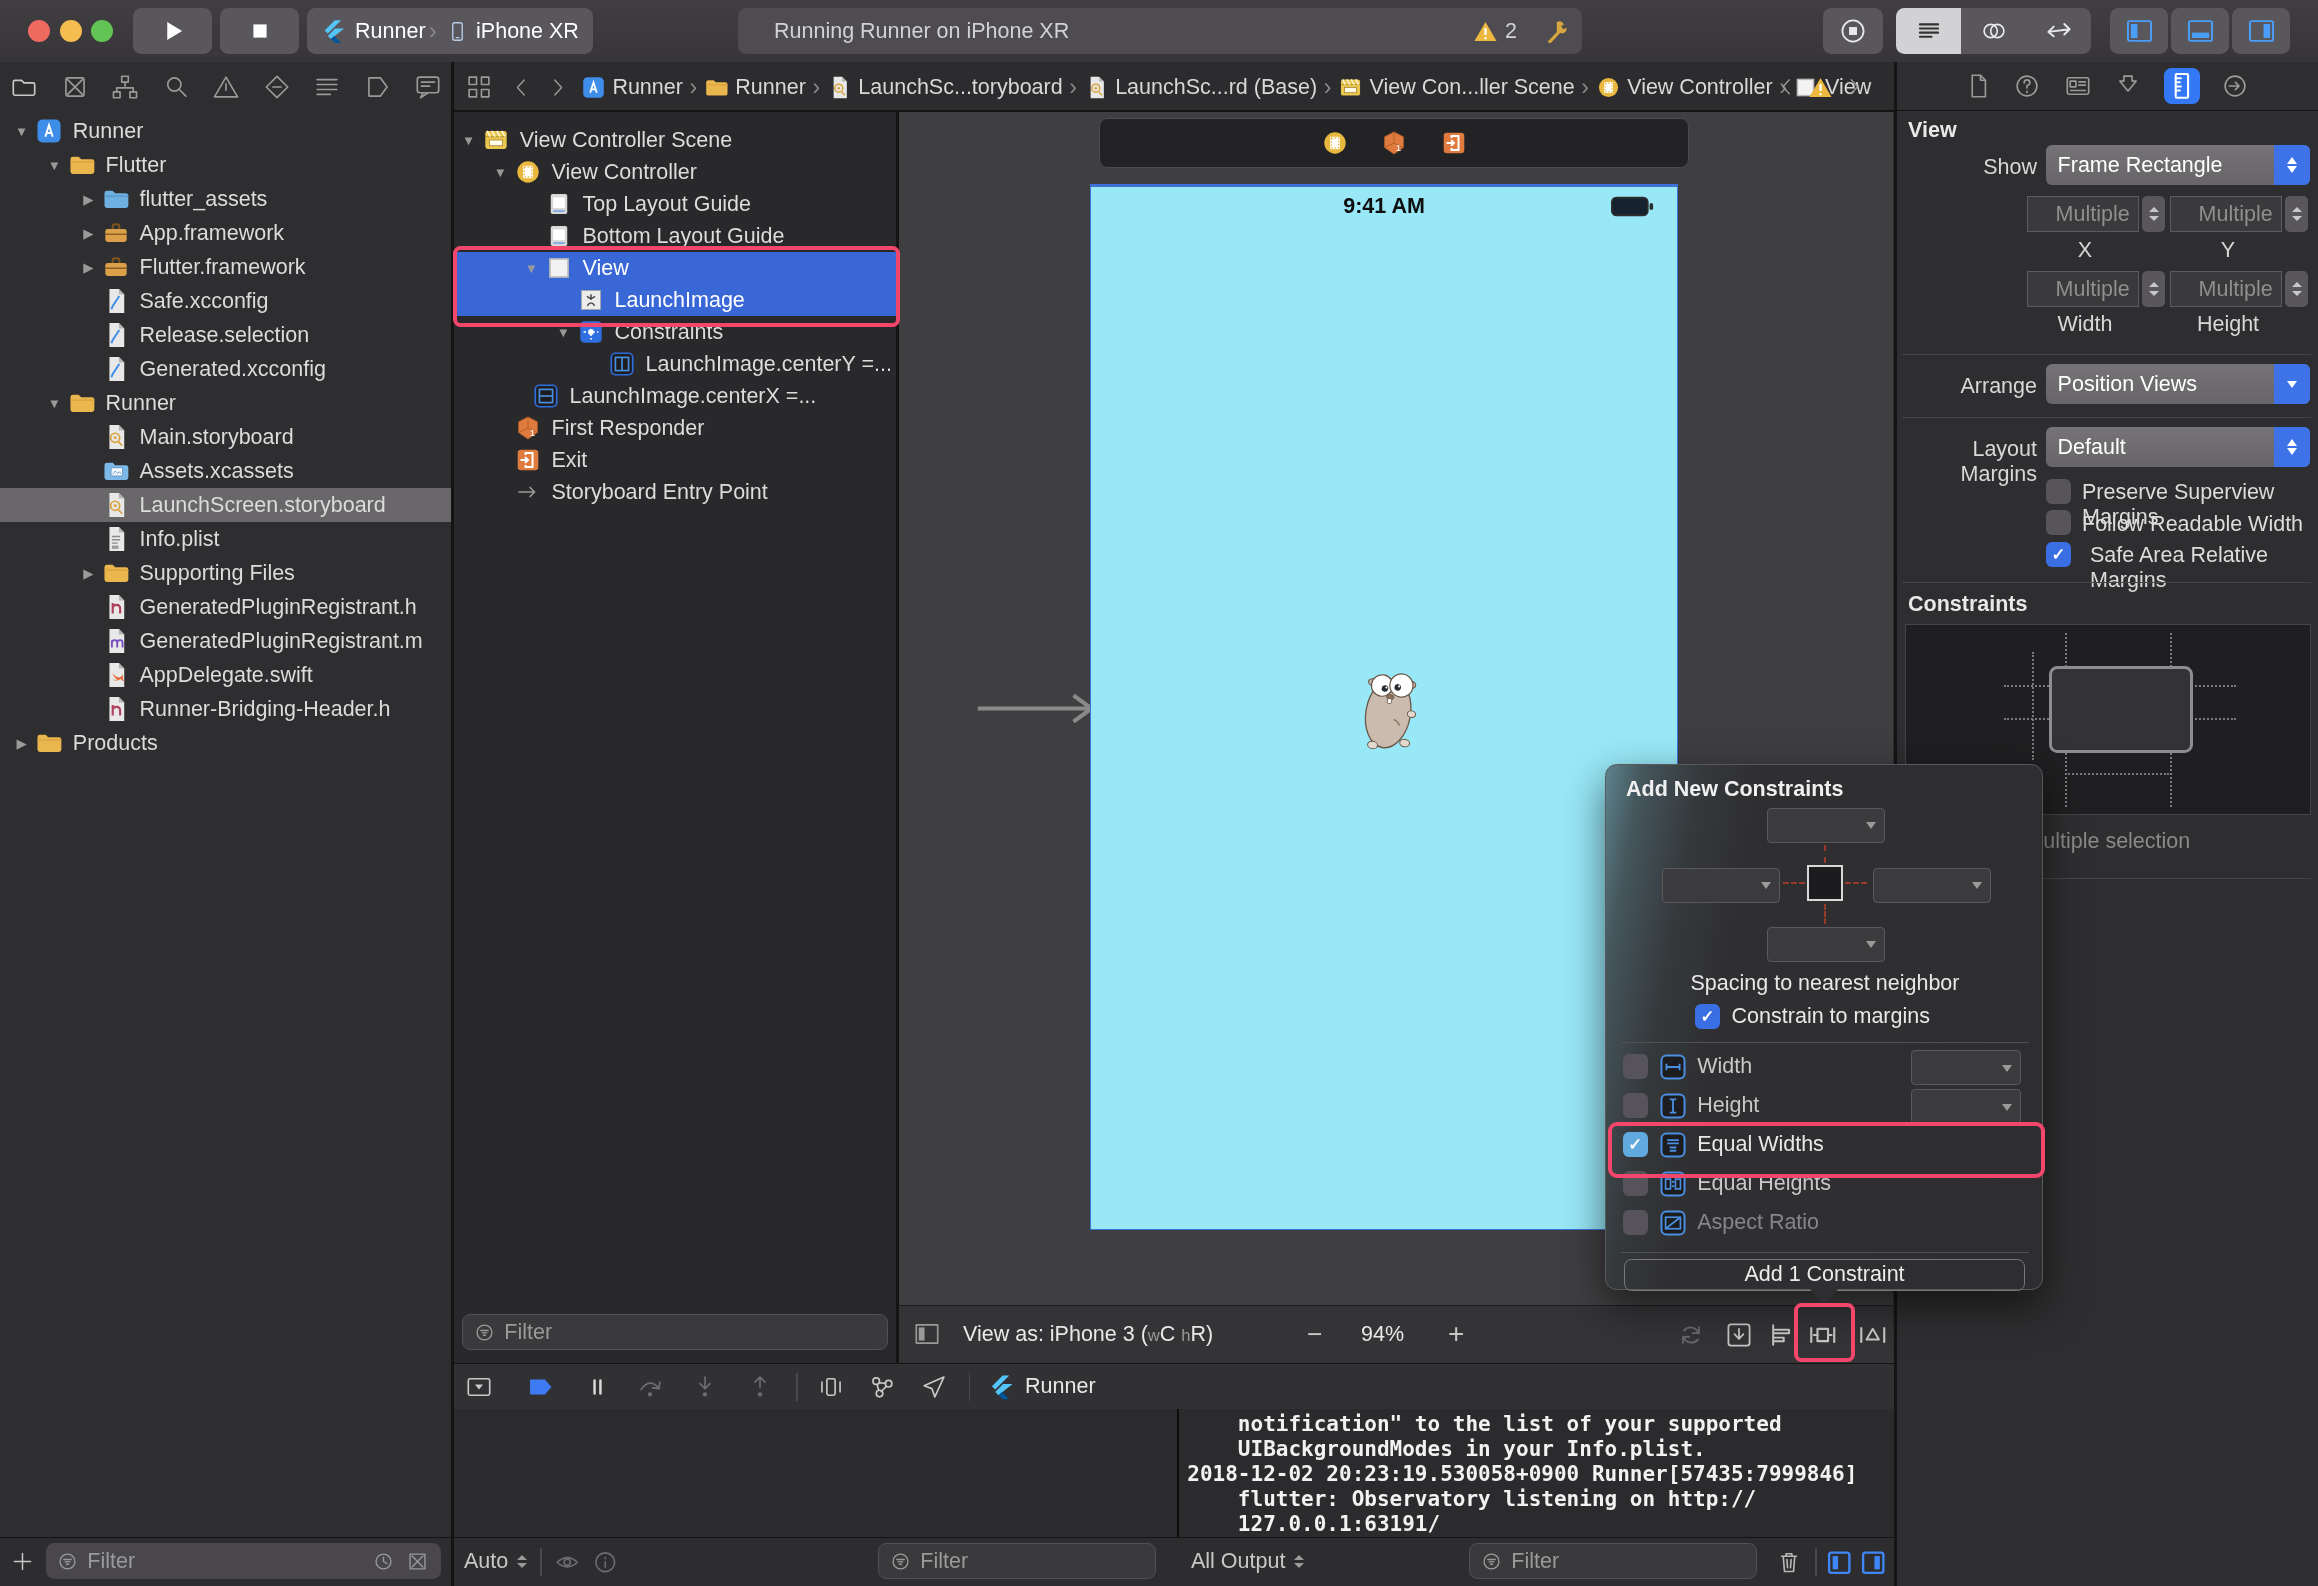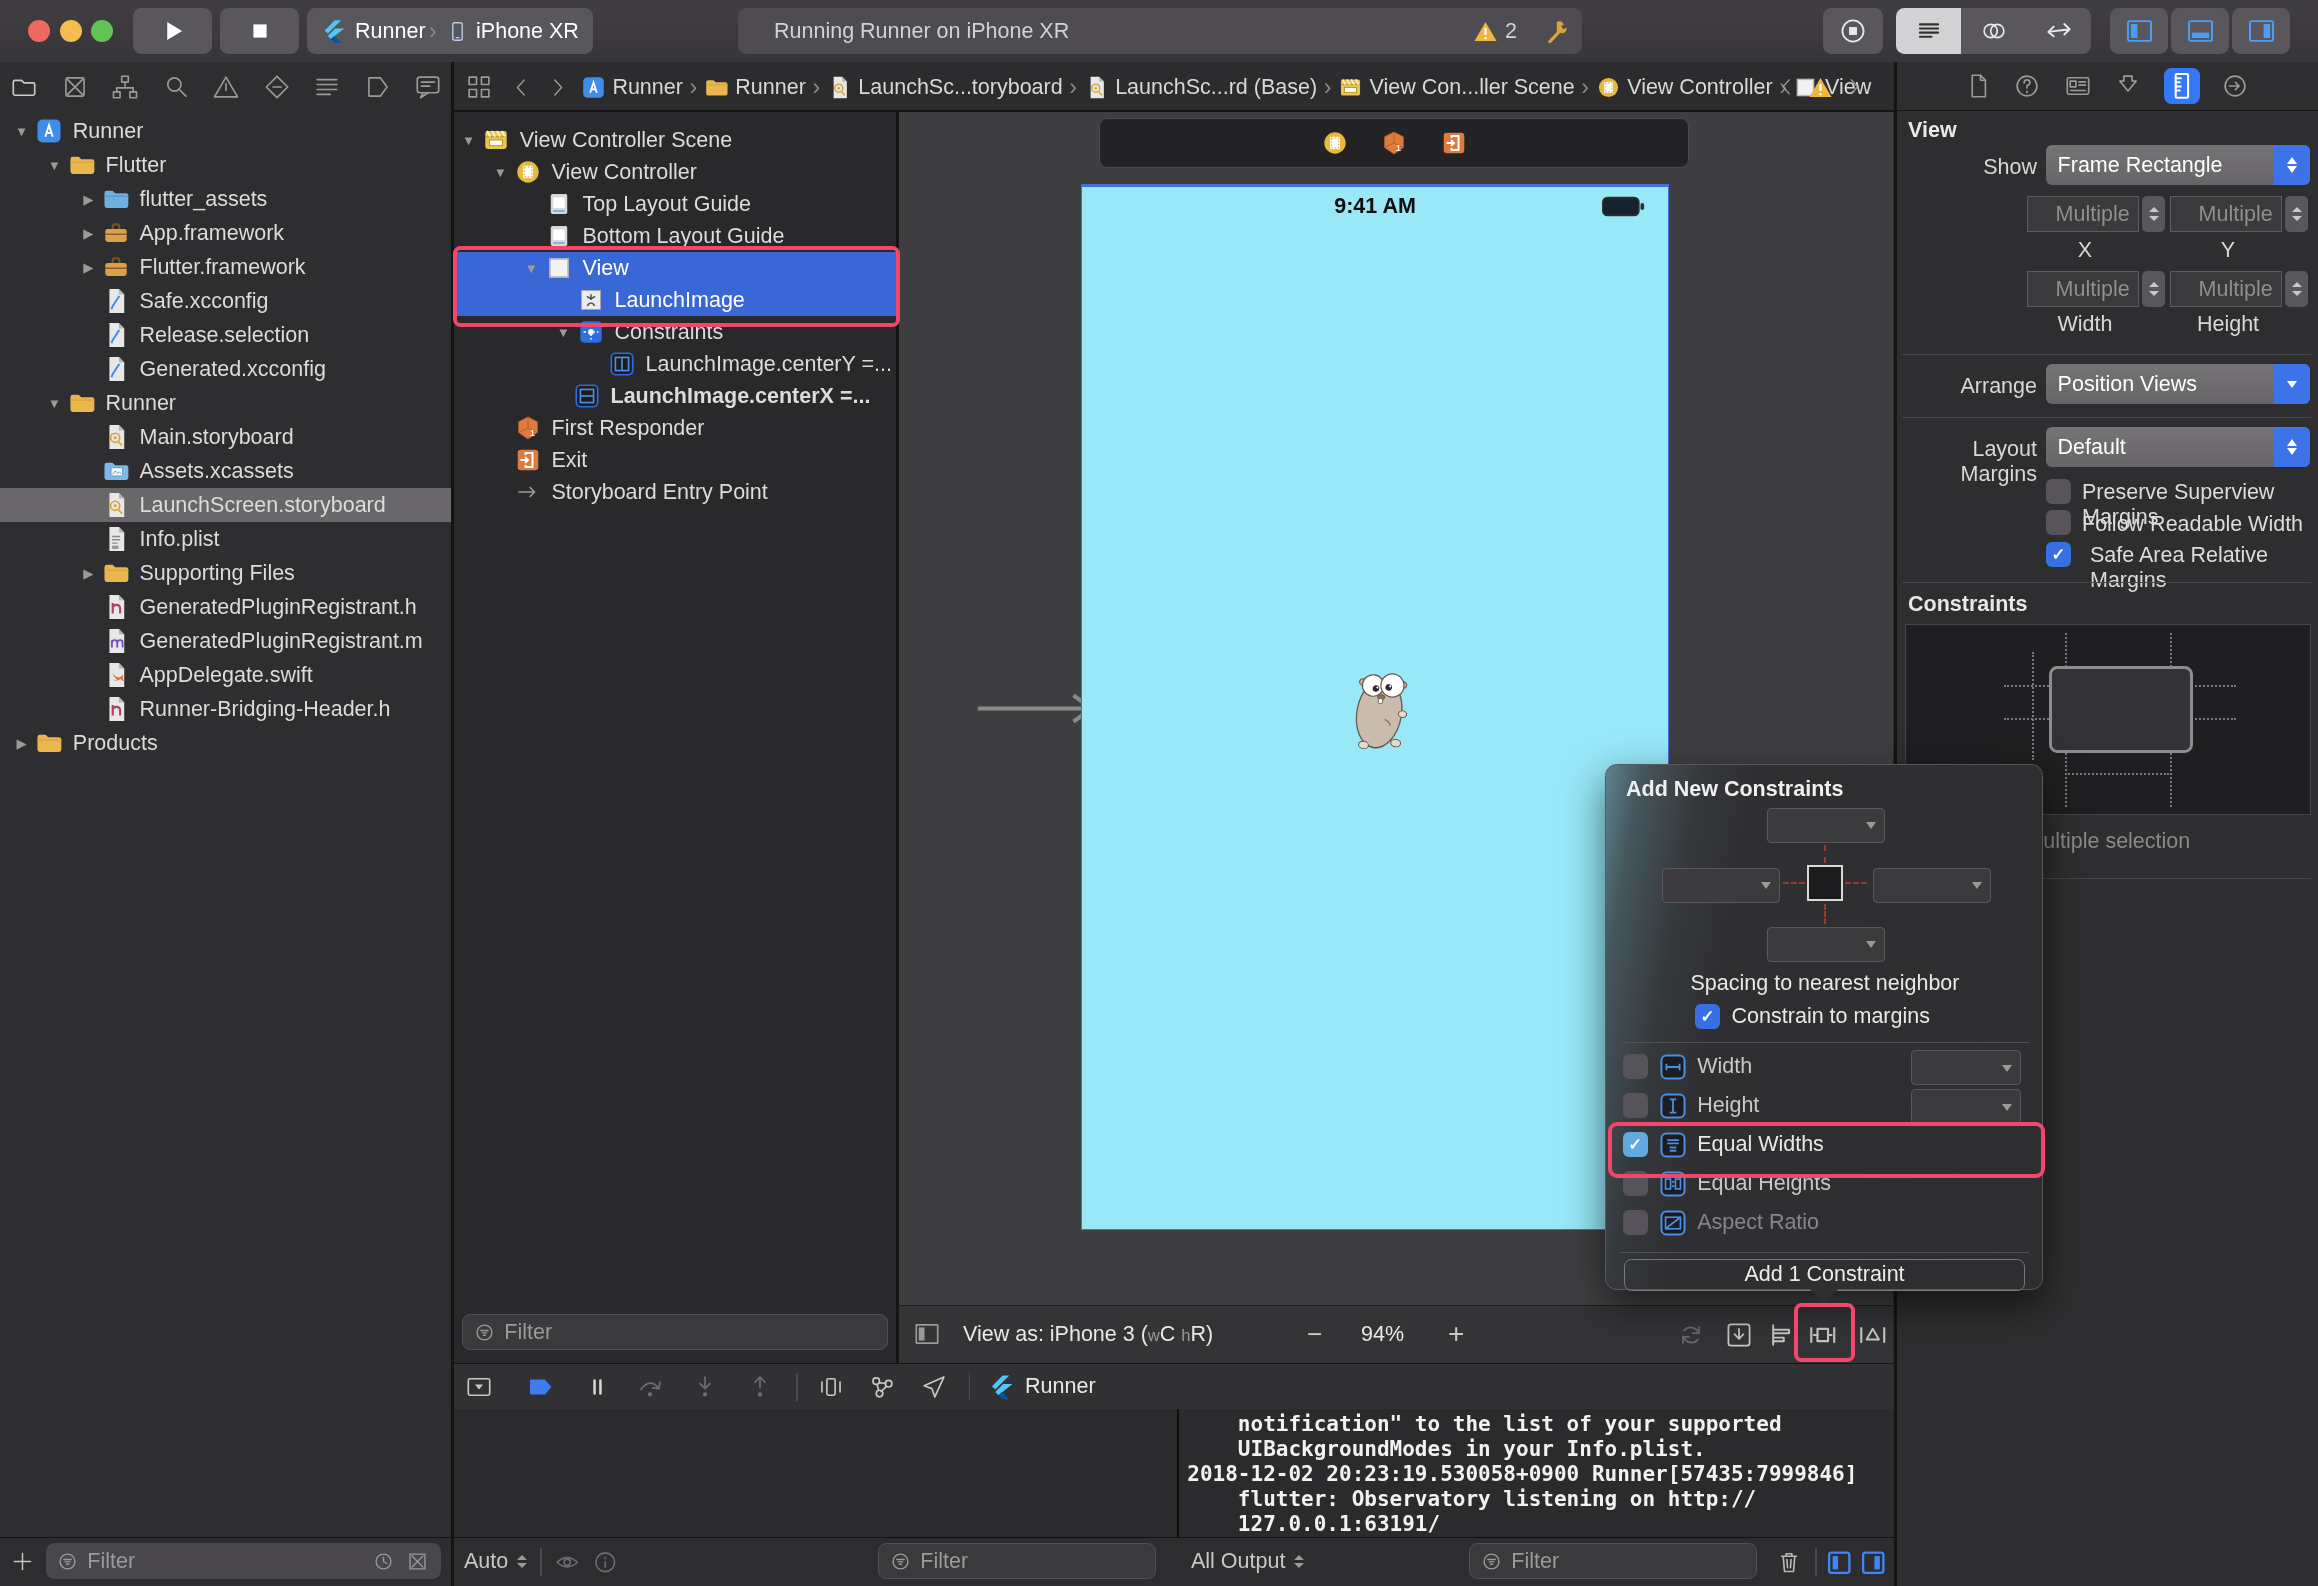--- a/index.html
+++ b/index.html
@@ -32,21 +32,21 @@
   .filterfield.darker{background:#3a393c;border:0.8px solid #525155;}
   
   #jumpbar{left:452px;top:62px;width:1442px;height:50px;background:#2c2b2d;display:flex;align-items:center;}
   .jitem{display:inline-flex;align-items:center;margin:0 3.3px;color:#d8d8d8;}
   .jicon{width:25px;height:25px;margin-right:6.6px;}
   .jsep{color:#8a8a8a;margin:0 3.3px;font-size:23px;}
   
   #outline{left:452px;top:112px;width:446px;height:1251px;background:#29282a;overflow:hidden;}
   
   #canvas{left:897px;top:112px;width:996px;height:1193px;background:#3f3e40;}
-  #device{position:absolute;left:184px;top:72px;width:588px;height:1046px;background:#98e8f8;
+  #device{position:absolute;left:193px;top:72px;width:588px;height:1046px;background:#98e8f8;
         border:0.8px solid #3e72d8;border-top-width:3.3px;box-sizing:border-box;padding-left:12px;}
   #scenedock{position:absolute;left:202px;top:5.8px;width:588px;height:48px;background:#232325;
         border:0.8px solid #4c4b4d;border-radius:8.3px;display:flex;align-items:center;justify-content:center;gap:31.5px;}
   #canvasbar{left:897px;top:1305px;width:996px;height:58px;background:#343336;border-top:1.7px solid #1e1d1f;box-sizing:border-box;}
   
   #popover{left:1605px;top:764px;width:438px;height:526px;border-radius:11.6px;z-index:30;
         background:linear-gradient(100deg,#5d838e 0%,#45565c 7%,#35393c 18%,#2f2e30 30%,#2e2d2f 100%);
         border:0.8px solid #59585a;box-shadow:0 15px 41px rgba(0,0,0,.55);box-sizing:border-box;}
   #pop-tail{left:1810px;top:1289px;width:0;height:0;border-left:14px solid transparent;
         border-right:14px solid transparent;border-top:17.4px solid #2f2e30;z-index:30;}
@@ -681,21 +681,21 @@
           <span class="disc"></span>
           <span class="icon ticon">
             <svg viewBox="0 0 34 34">
               <rect x="4" y="4" width="26" height="26" rx="5" fill="#1d1d20" stroke="#2e6ee0" stroke-width="2"></rect>
               <rect x="9" y="9" width="16" height="16" fill="none" stroke="#4a8fe2" stroke-width="2"></rect>
               <path d="M17 9 v16" stroke="#4a8fe2" stroke-width="2"></path>
             </svg>
           </span>
           <span>LaunchImage.centerY =...</span>
         </div>
-        <div class="trow" style="height: 32px; padding-left: 94px; font-weight: bold;">
+        <div class="trow" style="height: 32px; padding-left: 53px;">
           <span class="disc"></span>
           <span class="icon ticon">
             <svg viewBox="0 0 34 34">
               <rect x="4" y="4" width="26" height="26" rx="5" fill="#1d1d20" stroke="#2e6ee0" stroke-width="2"></rect>
               <rect x="9" y="9" width="16" height="16" fill="none" stroke="#4a8fe2" stroke-width="2"></rect>
               <path d="M9 17 h16" stroke="#4a8fe2" stroke-width="2"></path>
             </svg>
           </span>
           <span>LaunchImage.centerX =...</span>
         </div>

